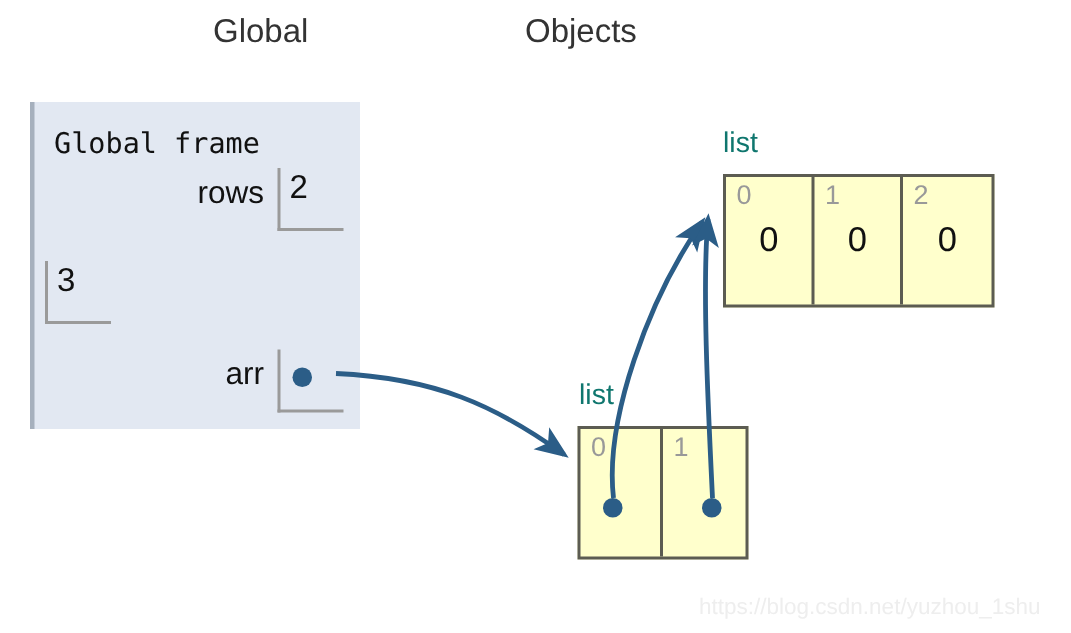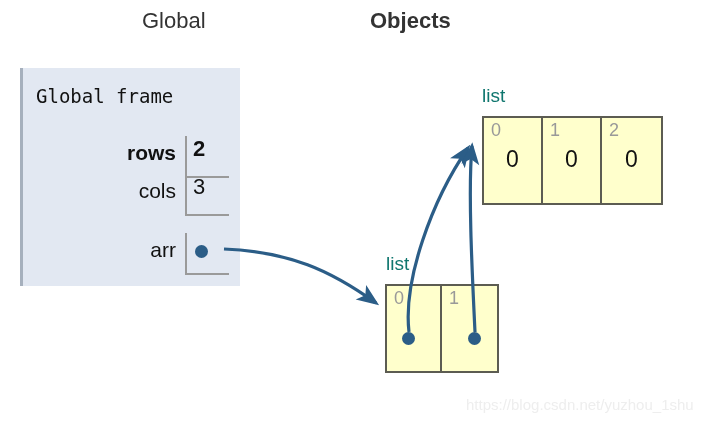--- a/index.html
+++ b/index.html
@@ -18,21 +18,21 @@
 
   
   .col-header {
     position: absolute;
     font-family: "Liberation Sans", sans-serif;
     font-size: 22px;
     color: #333333;
     white-space: nowrap;
   }
   #frames-header { left: 142px; top: 8px; }
-  #objects-header { left: 370px; top: 8px; font-weight: bold; }
+  #objects-header { left: 350px; top: 8px; }
 
   
   #frame-box {
     position: absolute;
     left: 20px;
     top: 68px;
     width: 220px;
     height: 218px;
     background: #e2e8f2;
     border-left: 3px solid #a6b0bd;
@@ -52,21 +52,21 @@
 
   
   .var-row {
     position: absolute;
     left: 30px;
     width: 205px;
     height: 48px;
     display: flex;
     align-items: flex-start;
   }
-  #var-row-0 { top: 136px; font-weight: bold; }
+  #var-row-0 { top: 112px; }
   #var-row-1 { top: 174px; }
   #var-row-2 { top: 233px; }
 
   .var-name {
     flex: 0 0 155px;
     text-align: right;
     padding-right: 9px;
     font-family: "Liberation Sans", sans-serif;
     font-size: 21px;
     color: #111111;
@@ -191,21 +191,20 @@
 <div id="frame-title">Global frame</div>
 
 <div class="var-row" id="var-row-0">
   <div class="var-name">rows</div>
   <div class="var-value-cell">
     <span class="var-value-text">2</span>
   </div>
 </div>
 
 <div class="var-row" id="var-row-1">
-  <div class="var-name">cols</div>
   <div class="var-value-cell">
     <span class="var-value-text">3</span>
   </div>
 </div>
 
 <div class="var-row" id="var-row-2">
   <div class="var-name">arr</div>
   <div class="var-value-cell">
     <span class="ptr-dot" id="arr-dot"></span>
   </div>

